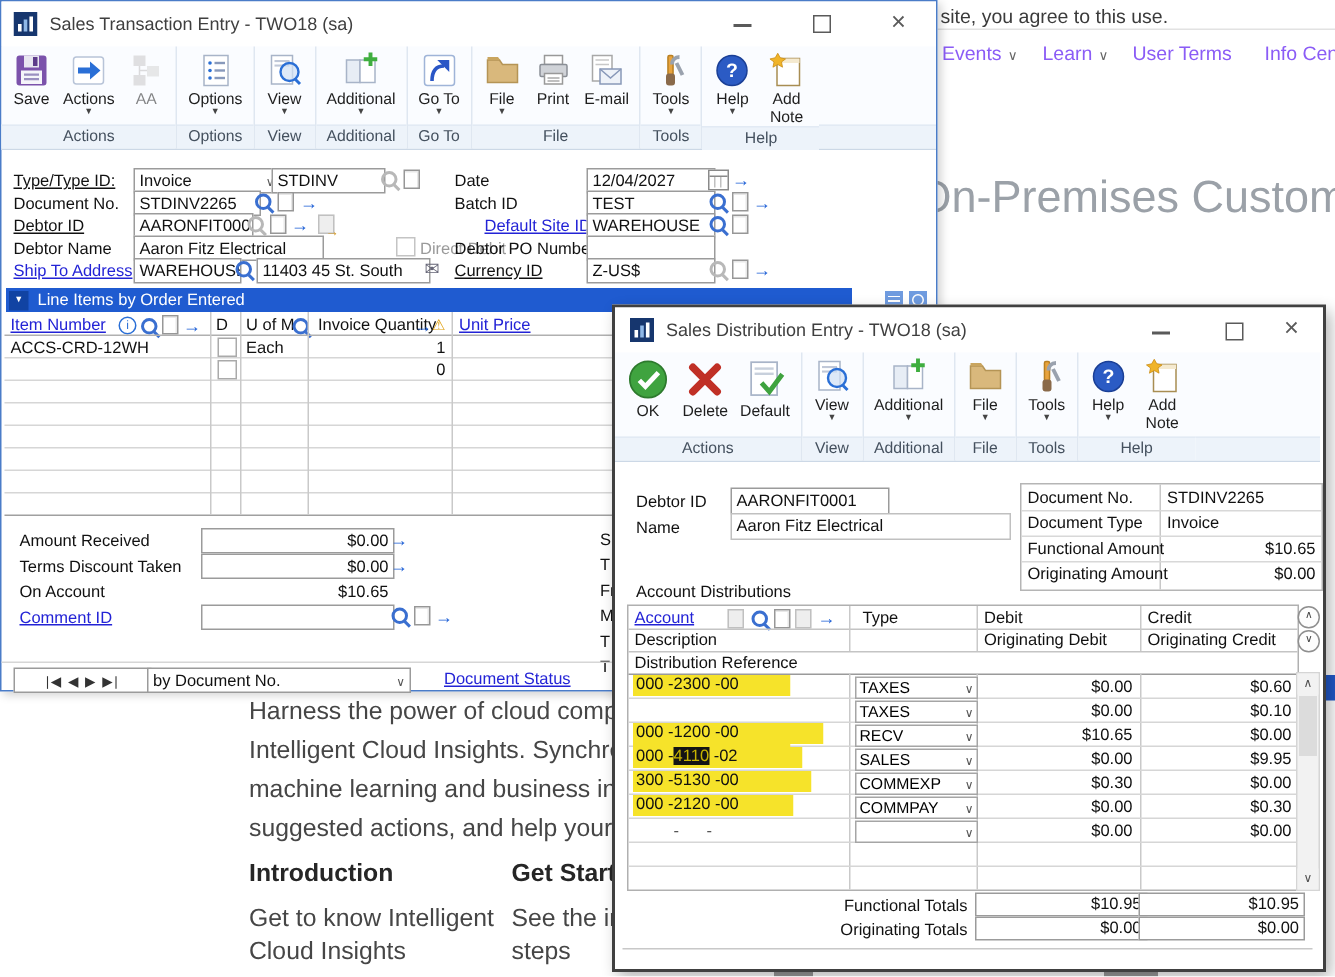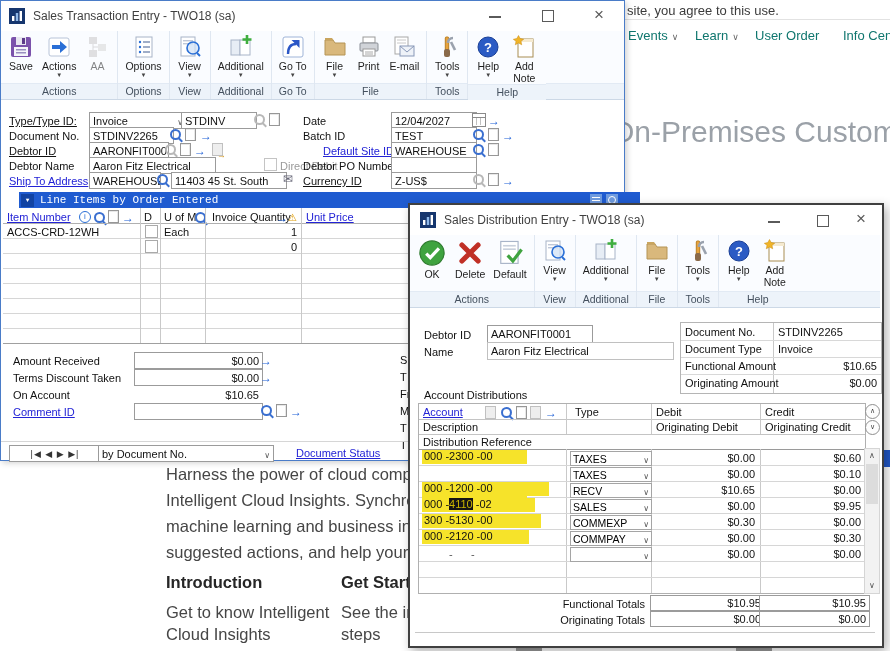--- a/index.html
+++ b/index.html
@@ -80,40 +80,40 @@
   .sbtn.up::before{content:"∧";}
   .sbtn.dn::before{content:"∨";}
   .cb{position:absolute;width:13px;height:13px;border:1px solid #8f8f8f;border-radius:50%;background:#fdfdfd;
       text-align:center;font-size:7px;line-height:12px;color:#444;}
   .cb.up::before{content:"∧";}
   .cb.dn::before{content:"∨";}
   .navg::before{content:"∨";font-size:9px;color:#666;}
   
   .webtext{position:absolute;color:#464646;font-size:16.5px;line-height:26px;white-space:nowrap;}
   .webbold{position:absolute;color:#262626;font-size:16.5px;font-weight:bold;white-space:nowrap;}
-  .webnav{position:absolute;font-size:13px;color:#0f766e;white-space:nowrap;display:flex;align-items:center;gap:4px;}
+  .webnav{position:absolute;font-size:13px;color:#8b5cf6;white-space:nowrap;display:flex;align-items:center;gap:4px;}
 </style>
 </head>
 <body>
 
 <div id="stage">
 
   <div class="abs" style="left:627px;top:3px;font-size:13px;color:#3b3b3b;">site, you agree to this use.</div>
   <div class="hline" style="left:625px;top:19px;width:265px;background:#e2e2e2;"></div>
 
   <div class="webnav" style="left:628px;top:28px;">
     <span>Events</span>
       <span class="navg"></span>
     </div>
   <div class="webnav" style="left:695px;top:28px;">
     <span>Learn</span>
       <span class="navg"></span>
     </div>
   <div class="webnav" style="left:755px;top:28px;">
-    <span>User Order</span>
+    <span>User Terms</span>
     </div>
   <div class="webnav" style="left:843px;top:28px;">
     <span>Info Center</span>
     </div>
 
   <div class="abs" style="left:611px;top:115px;font-size:30px;color:#9ba1a8;white-space:nowrap;">On-Premises Customer</div>
 
   <div class="webtext" style="left:166px;top:461px;">Harness the power of cloud computing</div>
   <div class="webtext" style="left:166px;top:487px;">Intelligent Cloud Insights. Synchronize</div>
   <div class="webtext" style="left:166px;top:513px;">machine learning and business intellige</div>
@@ -390,21 +390,21 @@
       </div>
 
     <div class="lbl u" style="left:302px;top:174px;">Currency ID</div>
     <div class="box" style="left:390px;top:171px;width:78px;height:15px;">
       <span>Z-US$</span>
       </div>
     <span class="mag gr" style="left:472px;top:173px;"></span>
     <span class="pg" style="left:487px;top:172px;"></span>
     <span class="arrow" style="left:501px;top:173px;"></span>
 
-    <div class="bluebar" style="left:18px;top:191px;width:621px;height:16px;font-family:Liberation Mono, monospace;">
+    <div class="bluebar" style="left:3px;top:191px;width:564px;height:16px;">
       <span class="bbtn"></span>
       <span>Line Items by Order Entered</span>
     </div>
     <span class="bari" style="left:589px;top:193px;"></span>
     <span class="bcirc" style="left:605px;top:193px;"></span>
 
     <div class="lbl lnk" style="left:6px;top:210px;">Item Number</div>
     <span class="info" style="left:78px;top:210px;"></span>
     <span class="mag" style="left:93px;top:211px;"></span>
     <span class="pg" style="left:107px;top:209px;"></span>

